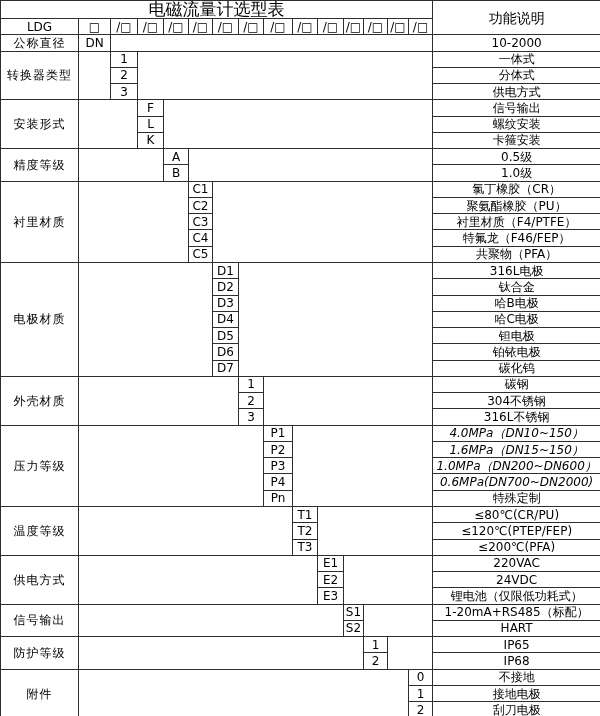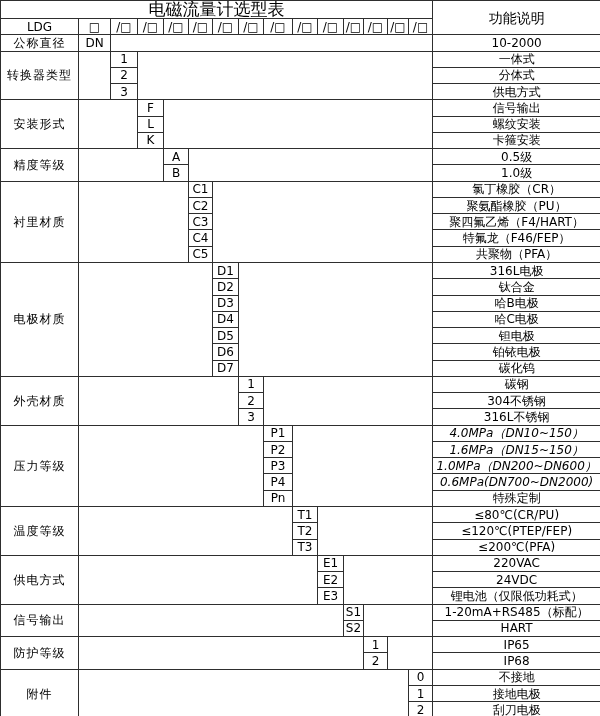--- a/index.html
+++ b/index.html
@@ -133,21 +133,21 @@
     <td>C1</td>
     <td rowspan="5" colspan="9"></td>
     <td>氯丁橡胶（CR）</td>
   </tr>
   <tr>
     <td>C2</td>
     <td>聚氨酯橡胶（PU）</td>
   </tr>
   <tr>
     <td>C3</td>
-    <td>聚四氟乙烯（F4/HART）</td>
+    <td>衬里材质（F4/PTFE）</td>
   </tr>
   <tr>
     <td>C4</td>
     <td>特氟龙（F46/FEP）</td>
   </tr>
   <tr>
     <td>C5</td>
     <td>共聚物（PFA）</td>
   </tr>
 

